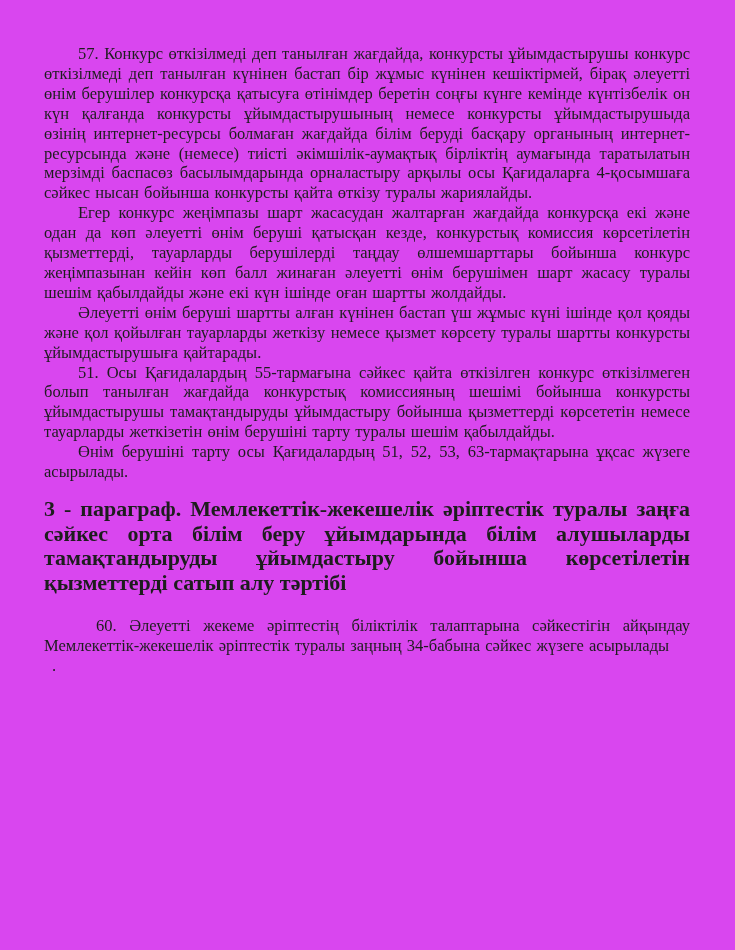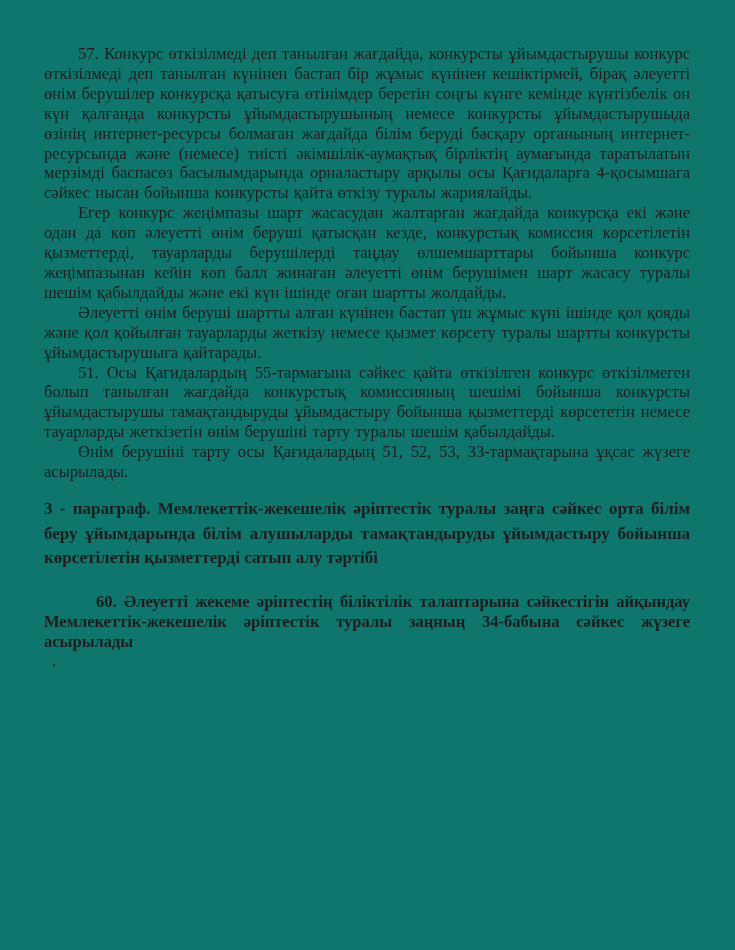--- a/index.html
+++ b/index.html
@@ -5,57 +5,56 @@
   html, body {
     margin: 0;
     padding: 0;
     background: #ffffff;
   }
   .page {
     position: relative;
     width: 735px;
     height: 950px;
     box-sizing: border-box;
-    background: #0f766e;
+    background: #d946ef;
     color: #1d1d1d;
     font-family: "Liberation Serif", "DejaVu Serif", serif;
     padding: 44px 45px 0 44px;
     overflow: hidden;
     filter: blur(0.22px);
   }
   .para {
     margin: 0;
     font-size: 16.5px;
     line-height: 19.9px;
     text-align: justify;
     text-indent: 34px;
     word-spacing: 1px;
   }
   .para.indent-lg {
     text-indent: 52px;
-    font-weight: bold;
   }
   .para.lone-period {
     text-indent: 8px;
     text-align: left;
   }
   .heading {
     margin: 15px 0 21px 0;
-    font-size: 17px;
+    font-size: 22px;
     font-weight: bold;
     line-height: 24.6px;
     text-align: justify;
     text-indent: 0;
   }
 </style>
 </head>
 <body>
 
 <div class="page">
   <p class="para">57. Конкурс өткізілмеді деп танылған жағдайда, конкурсты ұйымдастырушы конкурс өткізілмеді деп танылған күнінен бастап бір жұмыс күнінен кешіктірмей, бірақ әлеуетті өнім берушілер конкурсқа қатысуға өтінімдер беретін соңғы күнге кемінде күнтізбелік он күн қалғанда конкурсты ұйымдастырушының немесе конкурсты ұйымдастырушыда өзінің интернет-ресурсы болмаған жағдайда білім беруді басқару органының интернет-ресурсында және (немесе) тиісті әкімшілік-аумақтық бірліктің аумағында таратылатын мерзімді баспасөз басылымдарында орналастыру арқылы осы Қағидаларға 4-қосымшаға сәйкес нысан бойынша конкурсты қайта өткізу туралы жариялайды.</p>
   <p class="para">Егер конкурс жеңімпазы шарт жасасудан жалтарған жағдайда конкурсқа екі және одан да көп әлеуетті өнім беруші қатысқан кезде, конкурстық комиссия көрсетілетін қызметтерді, тауарларды берушілерді таңдау өлшемшарттары бойынша конкурс жеңімпазынан кейін көп балл жинаған әлеуетті өнім берушімен шарт жасасу туралы шешім қабылдайды және екі күн ішінде оған шартты жолдайды.</p>
   <p class="para">Әлеуетті өнім беруші шартты алған күнінен бастап үш жұмыс күні ішінде қол қояды және қол қойылған тауарларды жеткізу немесе қызмет көрсету туралы шартты конкурсты ұйымдастырушыға қайтарады.</p>
   <p class="para">51. Осы Қағидалардың 55-тармағына сәйкес қайта өткізілген конкурс өткізілмеген болып танылған жағдайда конкурстық комиссияның шешімі бойынша конкурсты ұйымдастырушы тамақтандыруды ұйымдастыру бойынша қызметтерді көрсететін немесе тауарларды жеткізетін өнім берушіні тарту туралы шешім қабылдайды.</p>
-  <p class="para">Өнім берушіні тарту осы Қағидалардың 51, 52, 53, 33-тармақтарына ұқсас жүзеге асырылады.</p>
+  <p class="para">Өнім берушіні тарту осы Қағидалардың 51, 52, 53, 63-тармақтарына ұқсас жүзеге асырылады.</p>
   <h2 class="heading">3 - параграф. Мемлекеттік-жекешелік әріптестік туралы заңға сәйкес орта білім беру ұйымдарында білім алушыларды тамақтандыруды ұйымдастыру бойынша көрсетілетін қызметтерді сатып алу тәртібі</h2>
   <p class="para indent-lg">60. Әлеуетті жекеме әріптестің біліктілік талаптарына сәйкестігін айқындау Мемлекеттік-жекешелік әріптестік туралы заңның 34-бабына сәйкес жүзеге асырылады</p>
   <p class="para lone-period">.</p>
 </div>
 
 </body></html>

